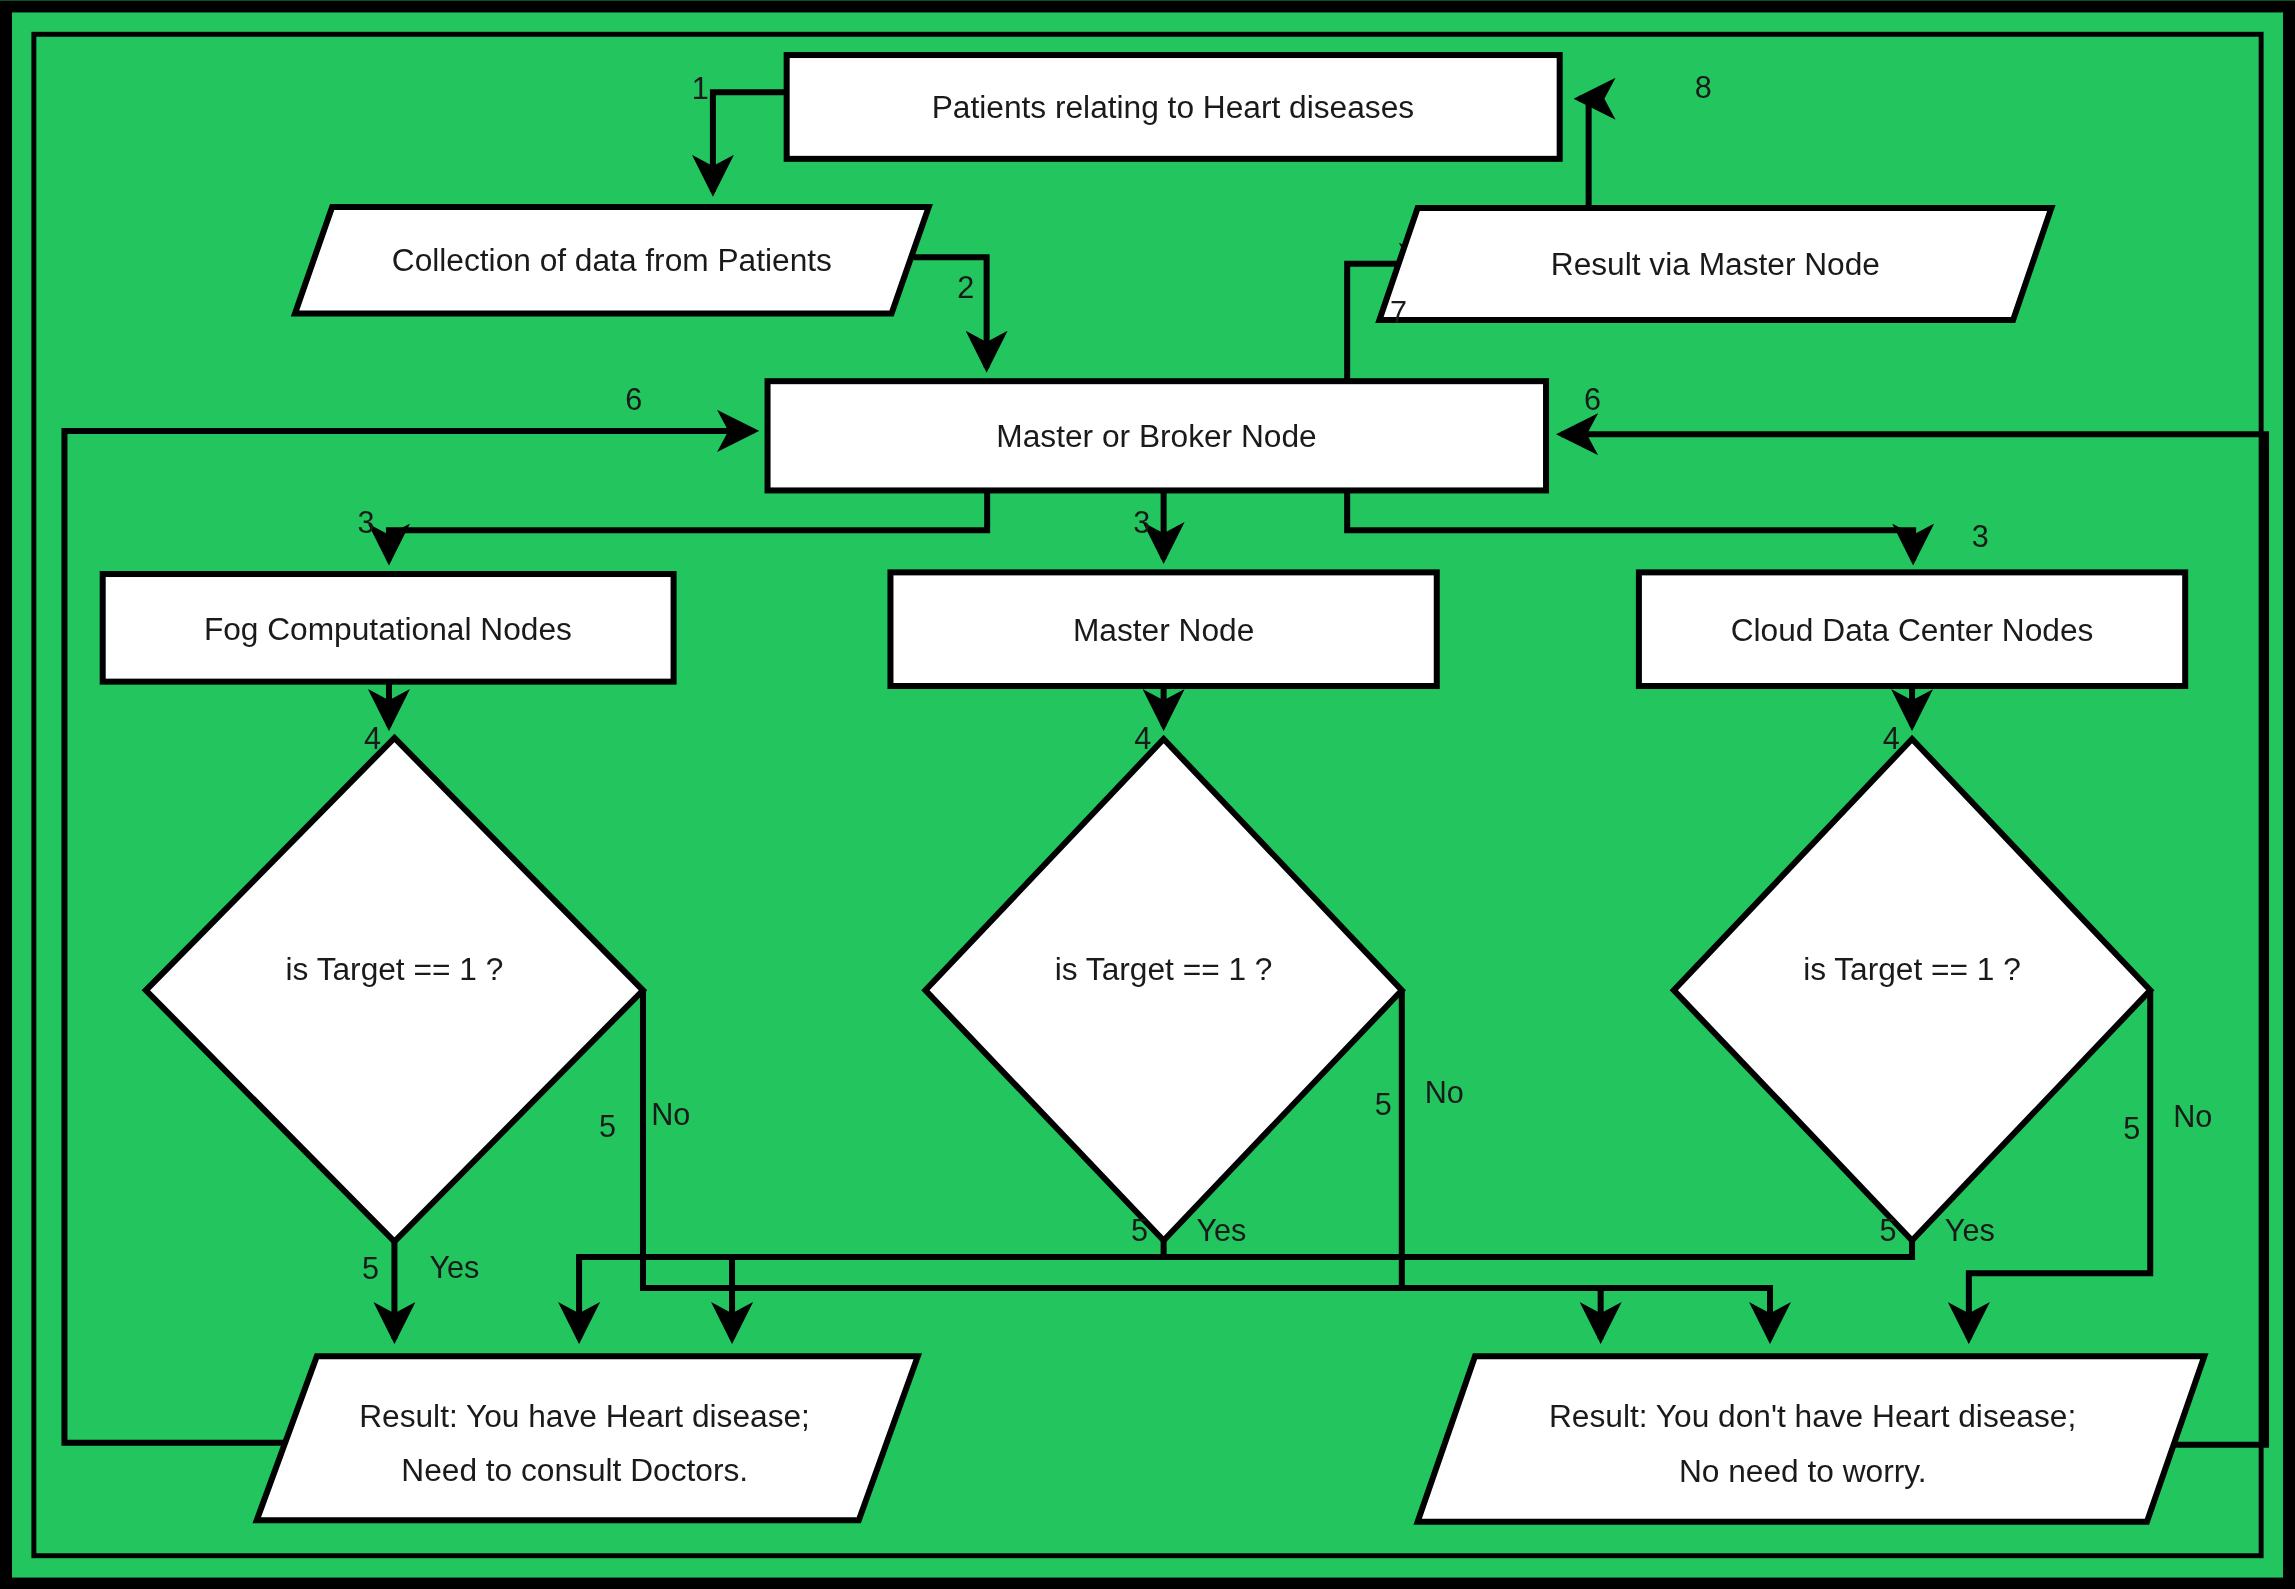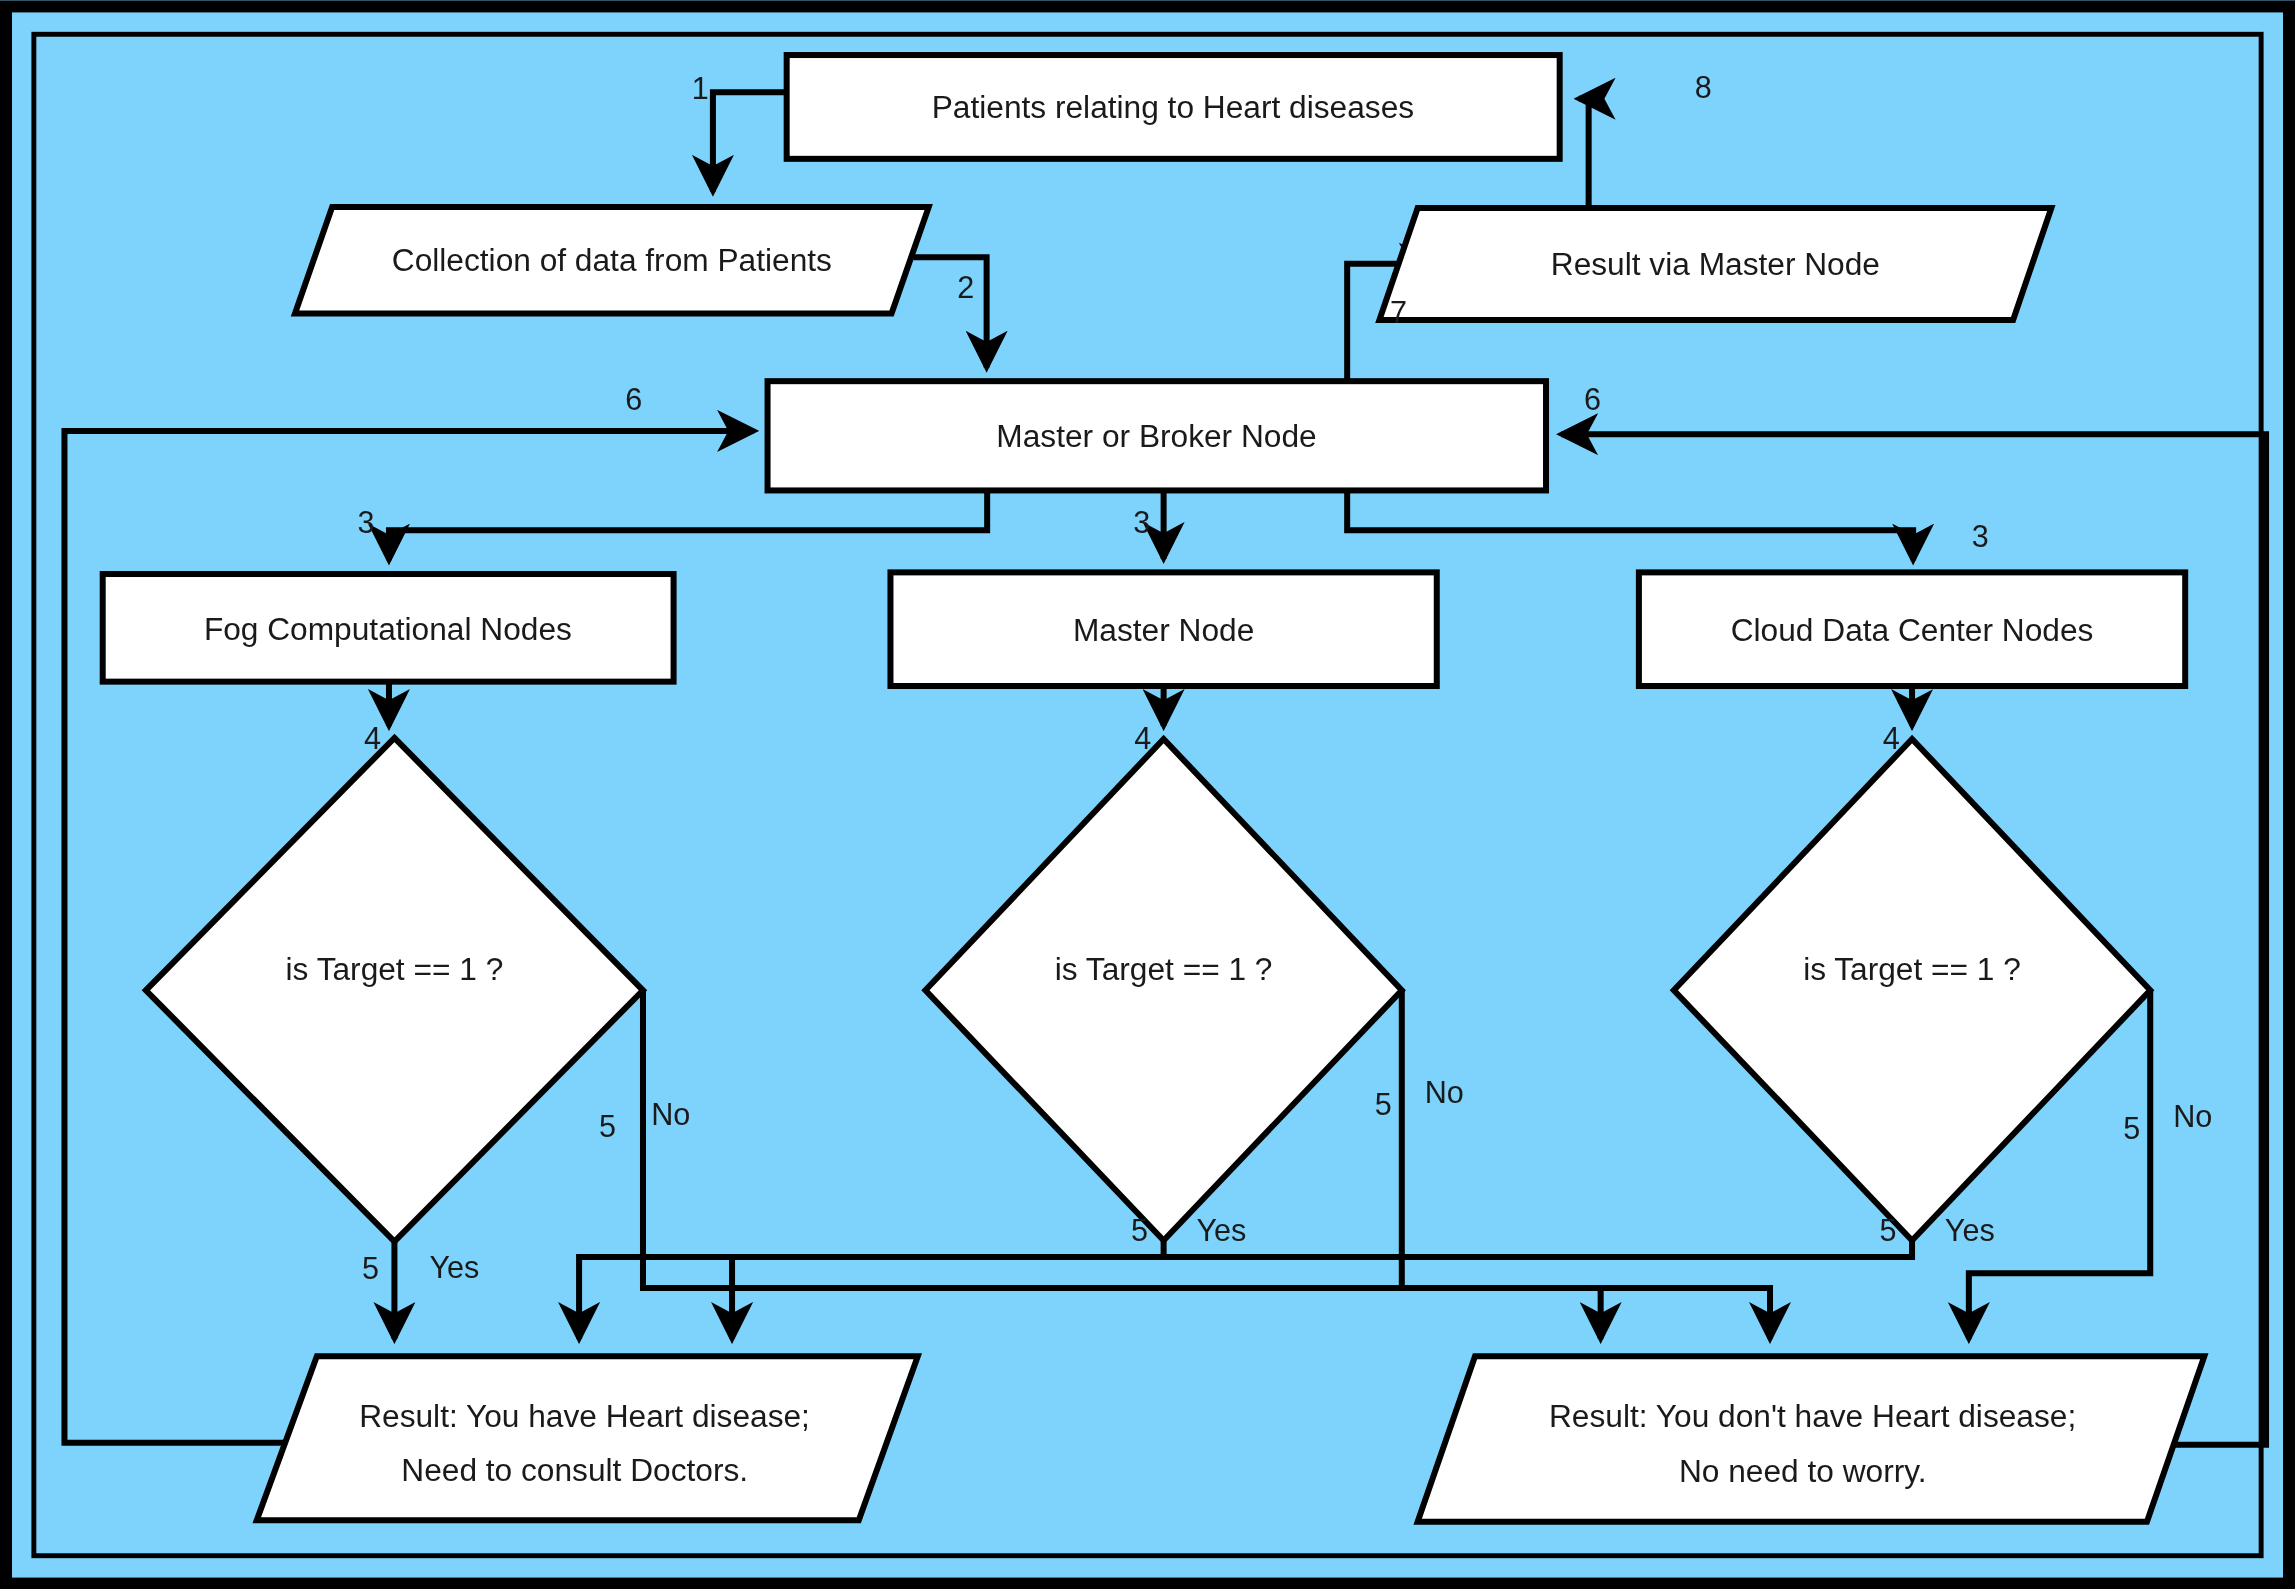--- a/index.html
+++ b/index.html
@@ -1,17 +1,17 @@
 <!DOCTYPE html>
 <html style="font-size:8.7px"><head>
 <meta charset="utf-8">
 <style>
   html,body{margin:0;padding:0;background:#ffffff;}
   body{font-family:"Liberation Sans", sans-serif;}
-  #stage{position:relative;width:2295px;height:1590px;background:#7dd3fc;}
+  #stage{position:relative;width:2295px;height:1590px;background:#22c55e;}
   #flow{position:absolute;top:0;left:0;width:2295px;height:1590px;}
   .nodetext{font-family:"Liberation Sans", sans-serif;font-size:58px;fill:#1a1a1a;}
   .edgelabel{font-family:"Liberation Sans", sans-serif;font-size:56px;fill:#1a1a1a;}
   .shape{fill:#ffffff;stroke:#000000;stroke-width:11;}
   .conn{fill:none;stroke:#000000;stroke-width:11;}
   .frame-outer{fill:none;stroke:#000000;stroke-width:22;}
   .frame-inner{fill:none;stroke:#000000;stroke-width:9;}
 </style>
 </head>
 <body>

